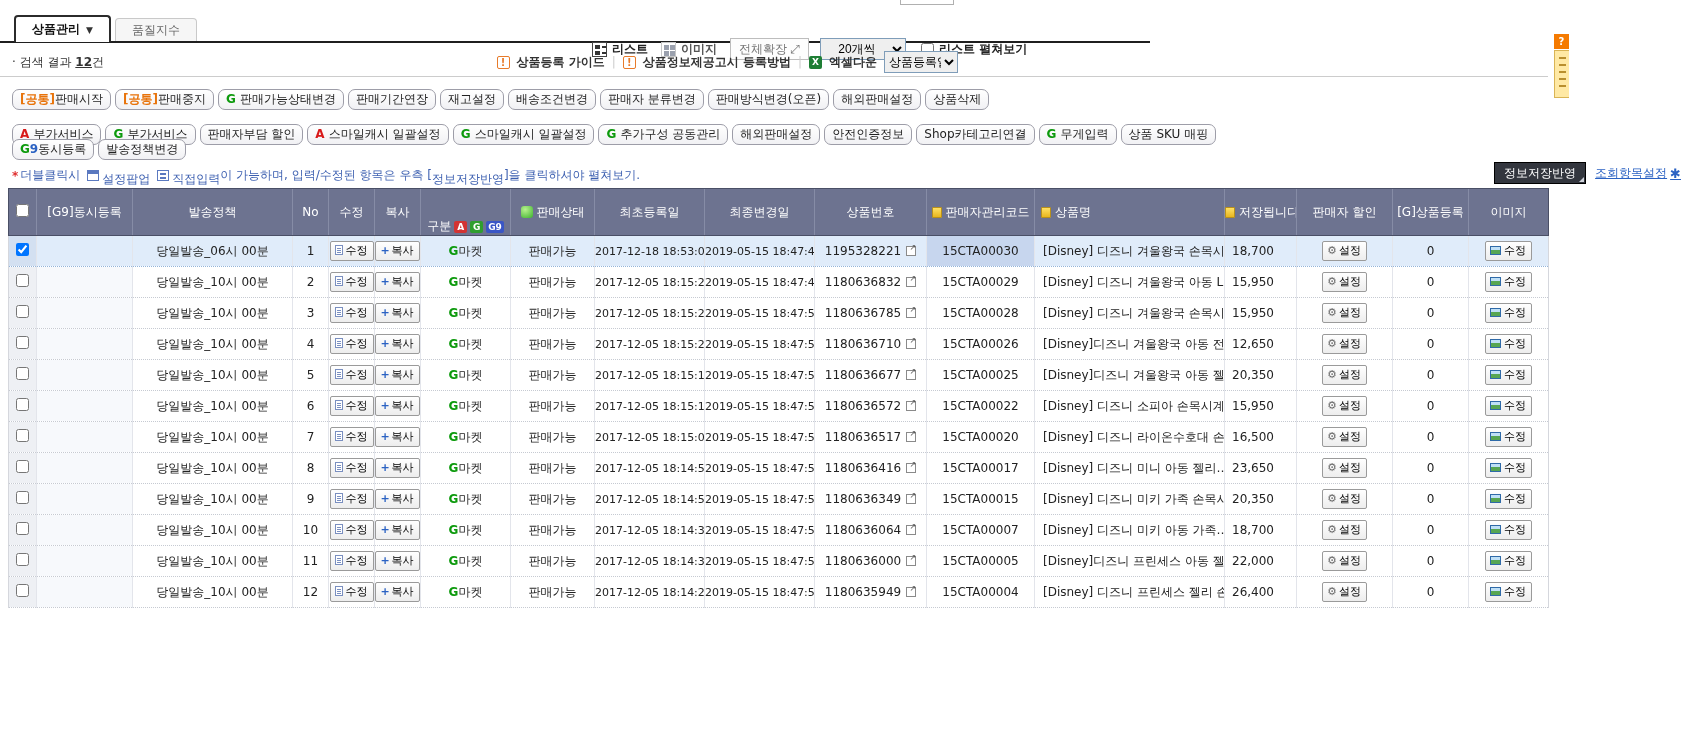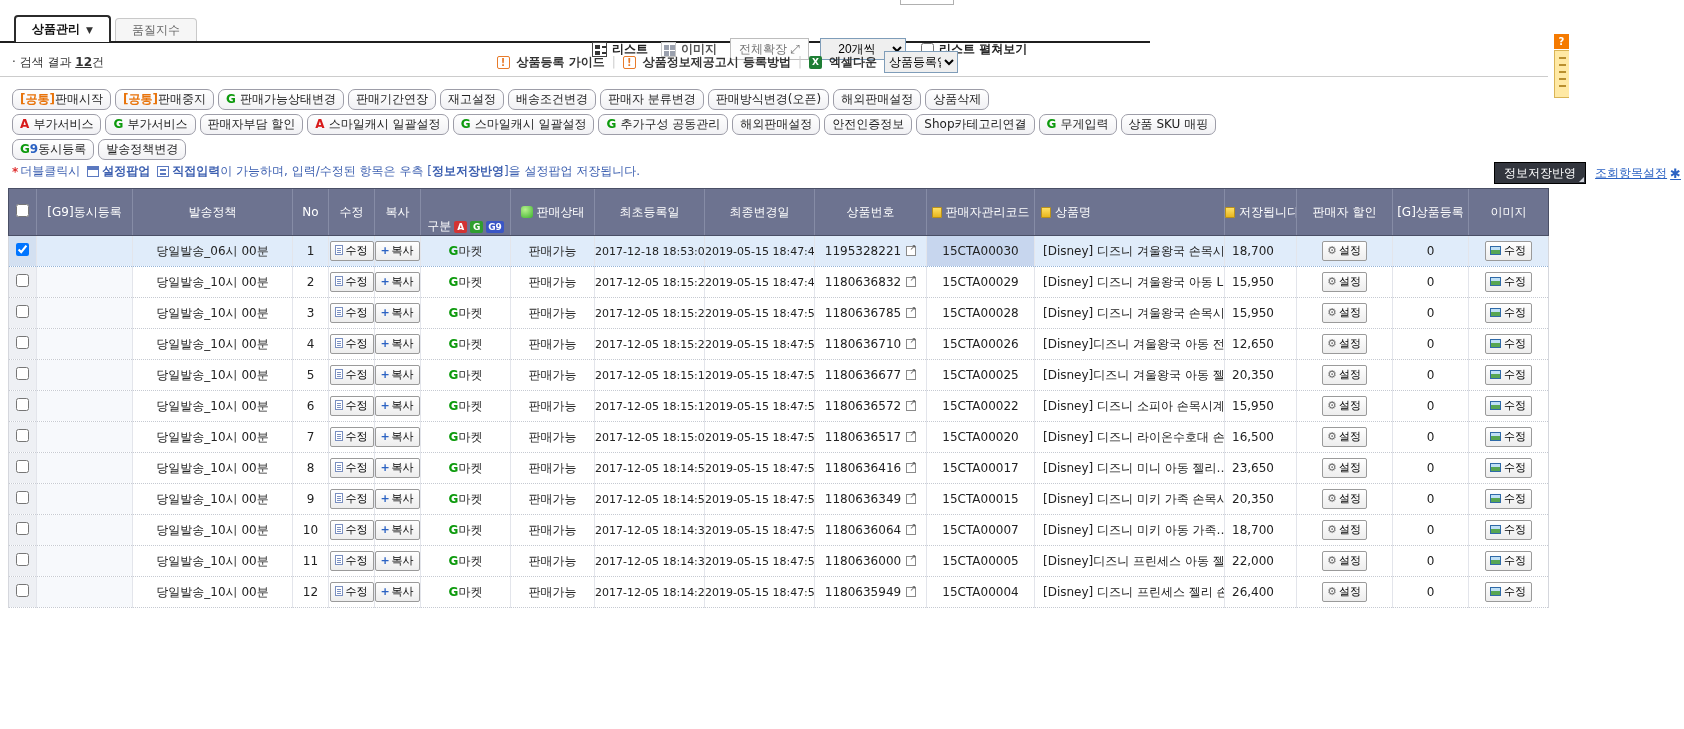--- a/index.html
+++ b/index.html
@@ -46,32 +46,32 @@
   .result-right { display:flex; align-items:center; gap:7px; }
   .warn-icon { display:inline-block; width:13px; height:13px; border:1px solid #e87b2a; color:#e87b2a;
     font-weight:bold; font-size:10px; line-height:11px; text-align:center; border-radius:2px; background:#fff; }
   .excel-icon { display:inline-block; width:13px; height:13px; background:#1e7e34; color:#fff;
     font-weight:bold; font-size:9px; line-height:13px; text-align:center; border-radius:2px; }
   .hlink { font-weight:bold; color:#333; cursor:pointer; }
   .vsep { color:#ccc; }
   .hr2 { position:absolute; left:0; top:76px; width:1548px; border-top:1px solid #ccc; }
   
   .toolbar-row { position:absolute; left:12px; display:flex; flex-wrap:nowrap; gap:4px; }
-  .tr1 { top:89px; } .tr2 { top:114px; } .tr3 { top:139px; }
+  .tr1 { top:89px; } .tr2 { top:124px; } .tr3 { top:139px; }
   .tbtn { height:21px; padding:0 7px; background:linear-gradient(#ffffff,#f1f1f4); border:1px solid #9d9da8;
     border-radius:7px; font-size:12px; color:#222; cursor:pointer; white-space:nowrap;
     font-family:"DejaVu Sans","Liberation Sans",sans-serif;text-align:right; }
   .pfx-or { color:#e8730a; font-weight:bold; }
   .pfx-rd { color:#d81a1a; font-weight:bold; }
   .pfx-gr { color:#0d9a0d; font-weight:bold; }
   .pfx-bl { color:#2b62c3; font-weight:bold; }
   
   .note { position:absolute; left:12px; top:163px; color:#3c5fb0; display:flex; align-items:center; }
   .n-star { color:#e03030; font-weight:bold; margin-right:2px; }
-  .n-bold { font-weight:bold; }
+  .n-bold { font-weight:normal;margin-top:8px; }
   .nicon { display:inline-block; width:12px; height:11px; border:1px solid #5b79c0; background:#fff;
     margin:0 3px 0 7px; position:relative; }
   .popup-icon::before { content:""; position:absolute; left:0; right:0; top:0; height:3px; background:#5b79c0; }
   .input-icon { background:linear-gradient(#5b79c0,#5b79c0) 2px 2px/6px 2px no-repeat,
                 linear-gradient(#5b79c0,#5b79c0) 2px 6px/6px 2px no-repeat, #fff; }
   
   .right-actions { position:absolute; top:162px; right:3px; display:flex; align-items:center; gap:9px; }
   .btn-save { position:relative; height:22px; padding:0 9px; background:#33363e; color:#fff;
     border:1px solid #000; font-size:12px; cursor:pointer; font-family:"DejaVu Sans","Liberation Sans",sans-serif; }
   .btn-save::after { content:""; position:absolute; right:1px; bottom:1px; border-style:solid;
@@ -222,21 +222,21 @@
 
 <div class="note">
     <span class="n-star">*</span>
     <span>더블클릭시</span>
     <span class="nicon popup-icon"></span>
     <span class="n-bold">설정팝업</span>
     <span class="nicon input-icon"></span>
     <span class="n-bold">직접입력</span>
     <span>이 가능하며, 입력/수정된 항목은 우측 [</span>
     <span class="n-bold">정보저장반영</span>
-    <span>]을 설정팝업 저장됩니다.</span>
+    <span>]을 클릭하셔야 펼쳐보기.</span>
   </div>
 
 <div class="right-actions">
   <button class="btn-save">정보저장반영</button>
   <span class="link-colset">
     <span>조회항목설정</span>
     <span class="gear-blue">✱</span>
   </span>
 </div>
 

